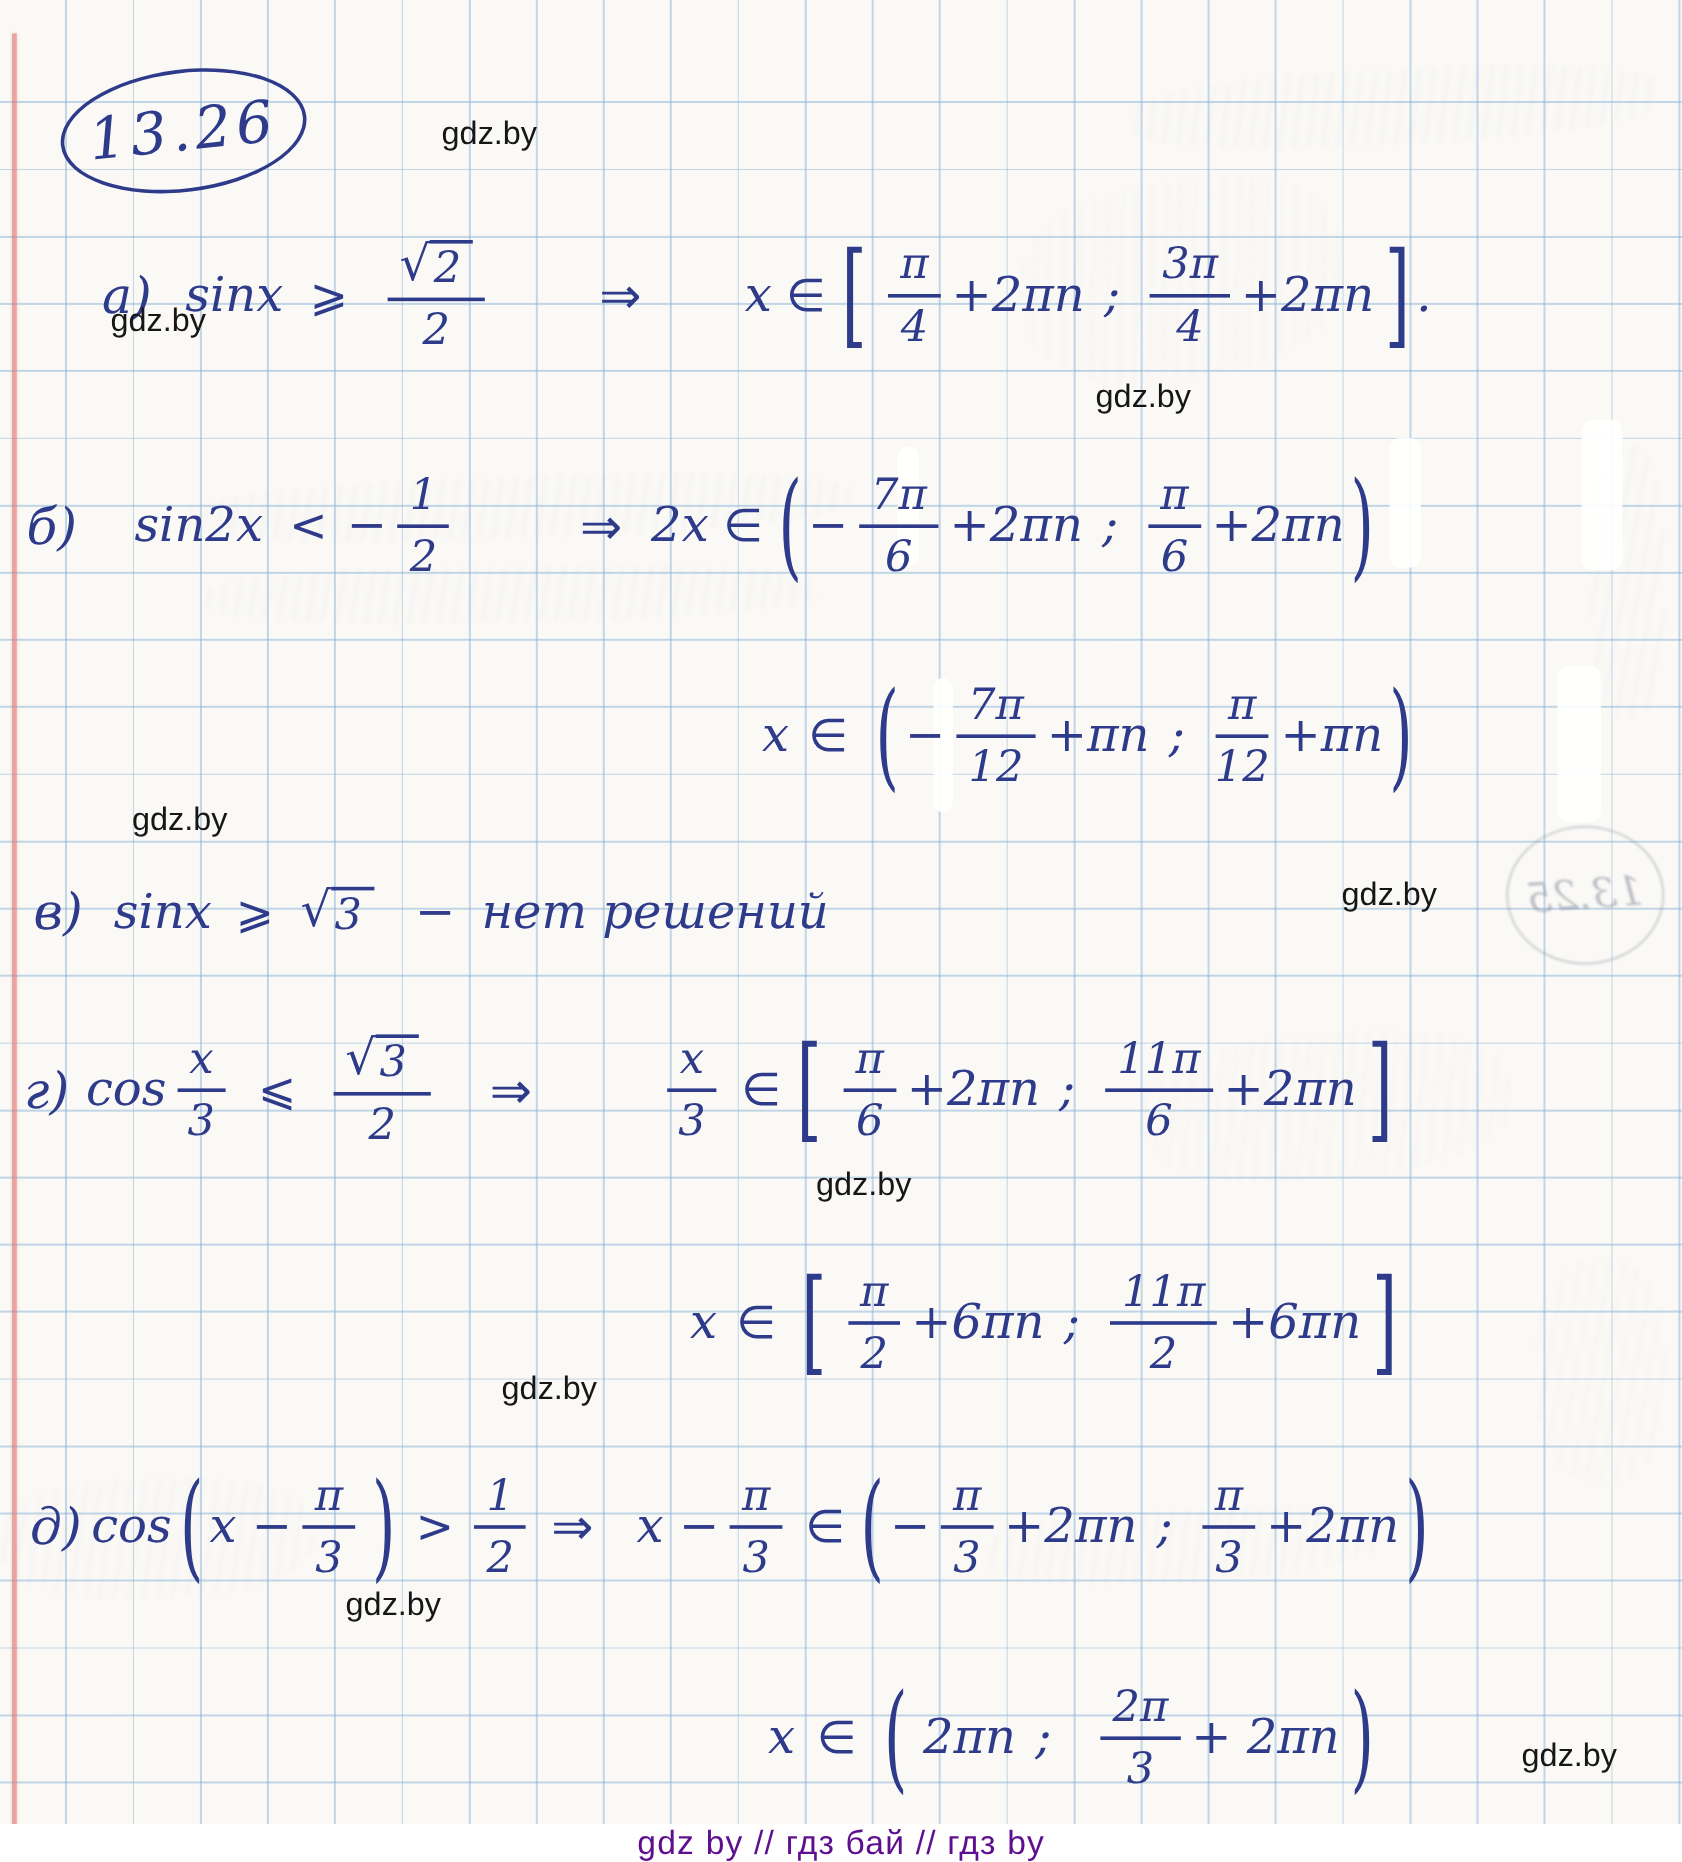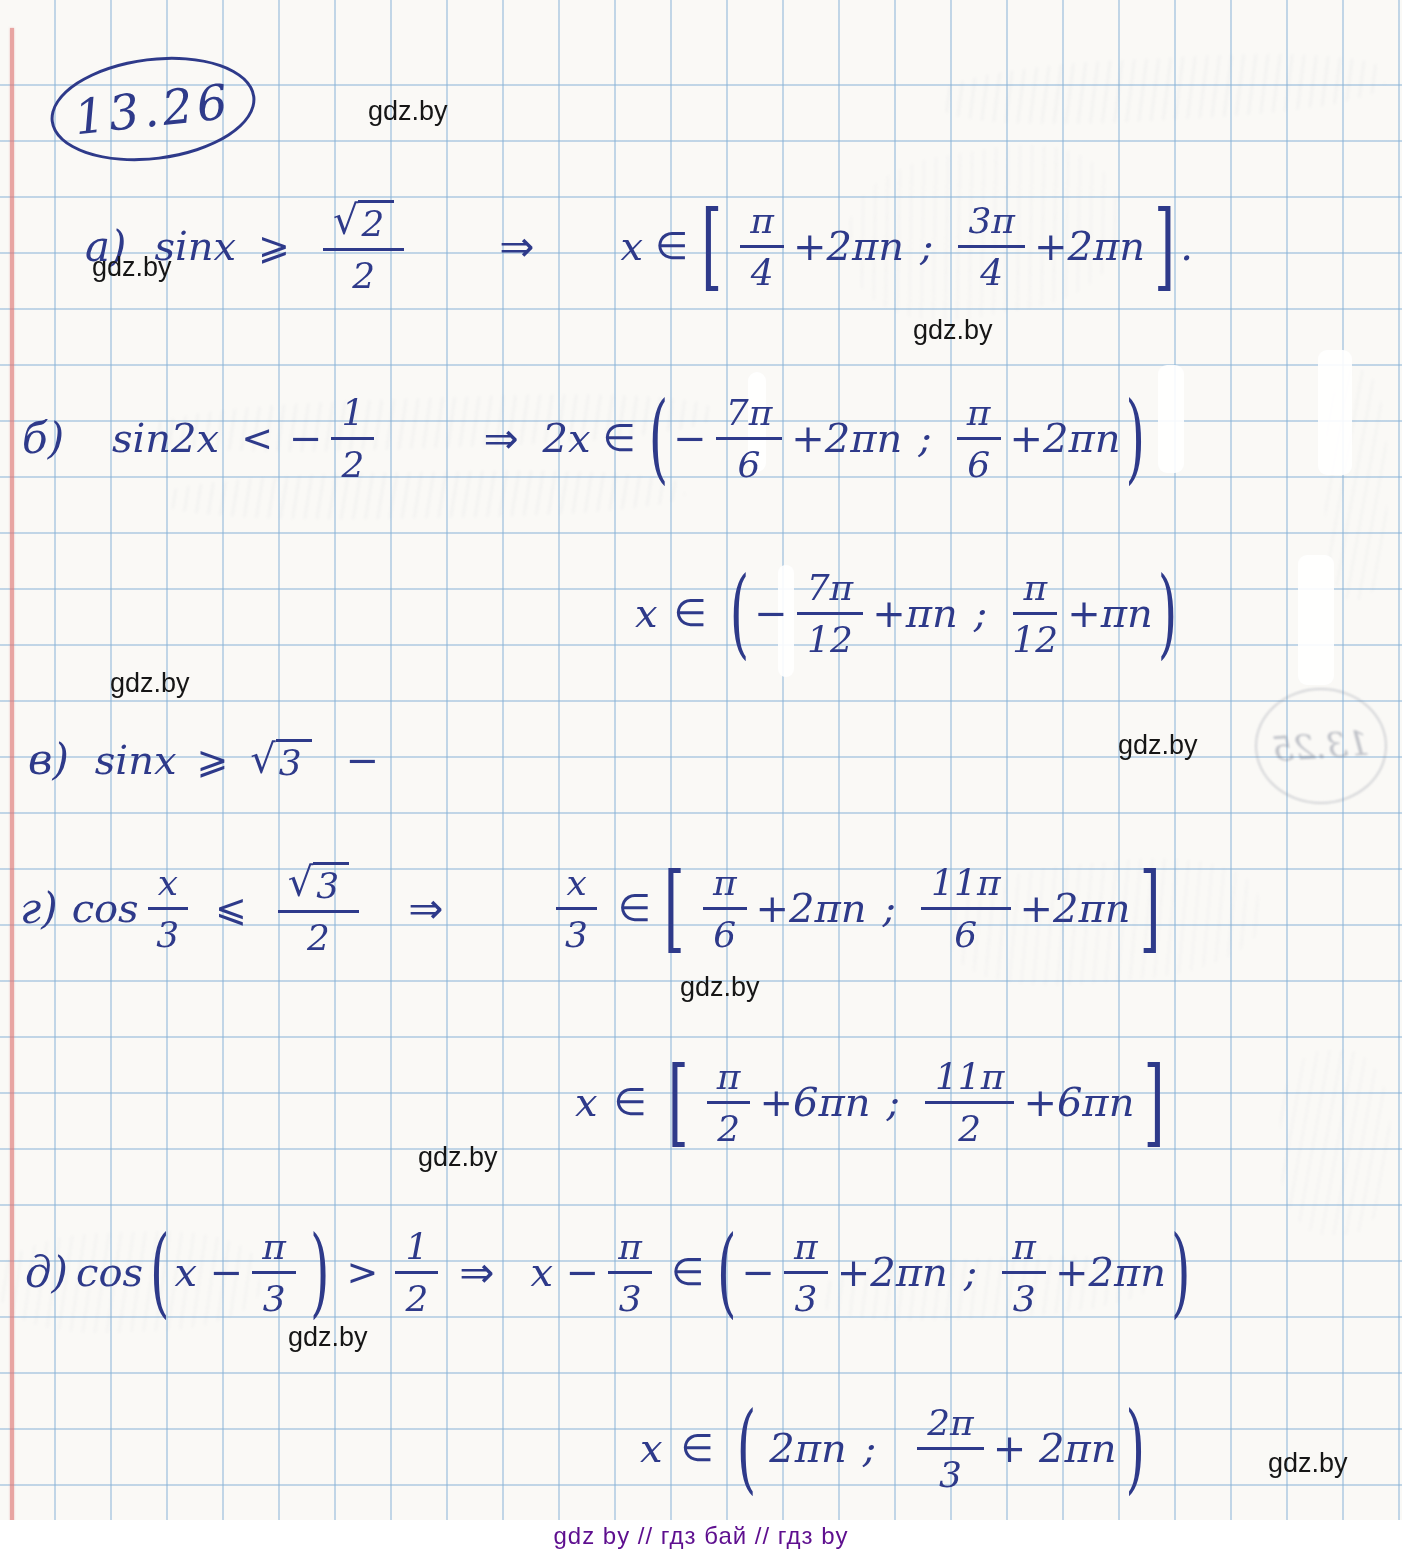--- a/index.html
+++ b/index.html
@@ -21,21 +21,21 @@
   }
   .margin-line{
     position:absolute;left:10px;top:28px;bottom:0;width:4px;
     background:rgba(223,120,116,.65);
     box-shadow:0 0 2px rgba(223,120,116,.5);
   }
   
   .banner-band{position:absolute;top:0;left:0;right:0;height:31px;background:#ffffff;display:flex;align-items:center;justify-content:center;}
   .banner-text{font-family:"Liberation Sans",sans-serif;font-size:25px;font-weight:500;color:#2ec72e;}
   .footer-band{position:absolute;bottom:0;left:0;right:0;height:32px;background:#ffffff;display:flex;align-items:center;justify-content:center;}
-  .footer-text{font-family:"Liberation Sans",sans-serif;font-size:24px;font-weight:500;color:#5e0f8f;letter-spacing:1px;}
+  .footer-text{font-family:"Liberation Sans",sans-serif;font-size:28px;font-weight:500;color:#5e0f8f;letter-spacing:1px;}
 
   
   .wm{
     position:absolute;font-family:"Liberation Sans",sans-serif;
     font-size:27px;color:#161616;white-space:nowrap;
   }
 
   
   .problem-circle{
     position:absolute;left:50px;top:58px;width:200px;height:96px;
@@ -216,20 +216,21 @@
       <span class="gap" style="width: 12px;"></span>
       <span class="rel">⩾</span>
       <span class="gap" style="width: 14px;"></span>
       <span class="sqrt">
         <span class="rsign">√</span>
         <span class="rarg">3</span>
       </span>
       <span class="gap" style="width: 34px;"></span>
       <span class="hw">−</span>
       <span class="gap" style="width: 22px;"></span>
+      <span class="hw">нет решений</span>
     </div>
   <div class="mrow" style="left:20px;top:848px;">
       <span class="lbl">г)</span>
       <span class="gap" style="width: 14px;"></span>
       <span class="hw">cos</span>
       <span class="frac">
         <span class="num">x</span>
         <span class="den">3</span>
       </span>
       <span class="gap" style="width: 10px;"></span>

